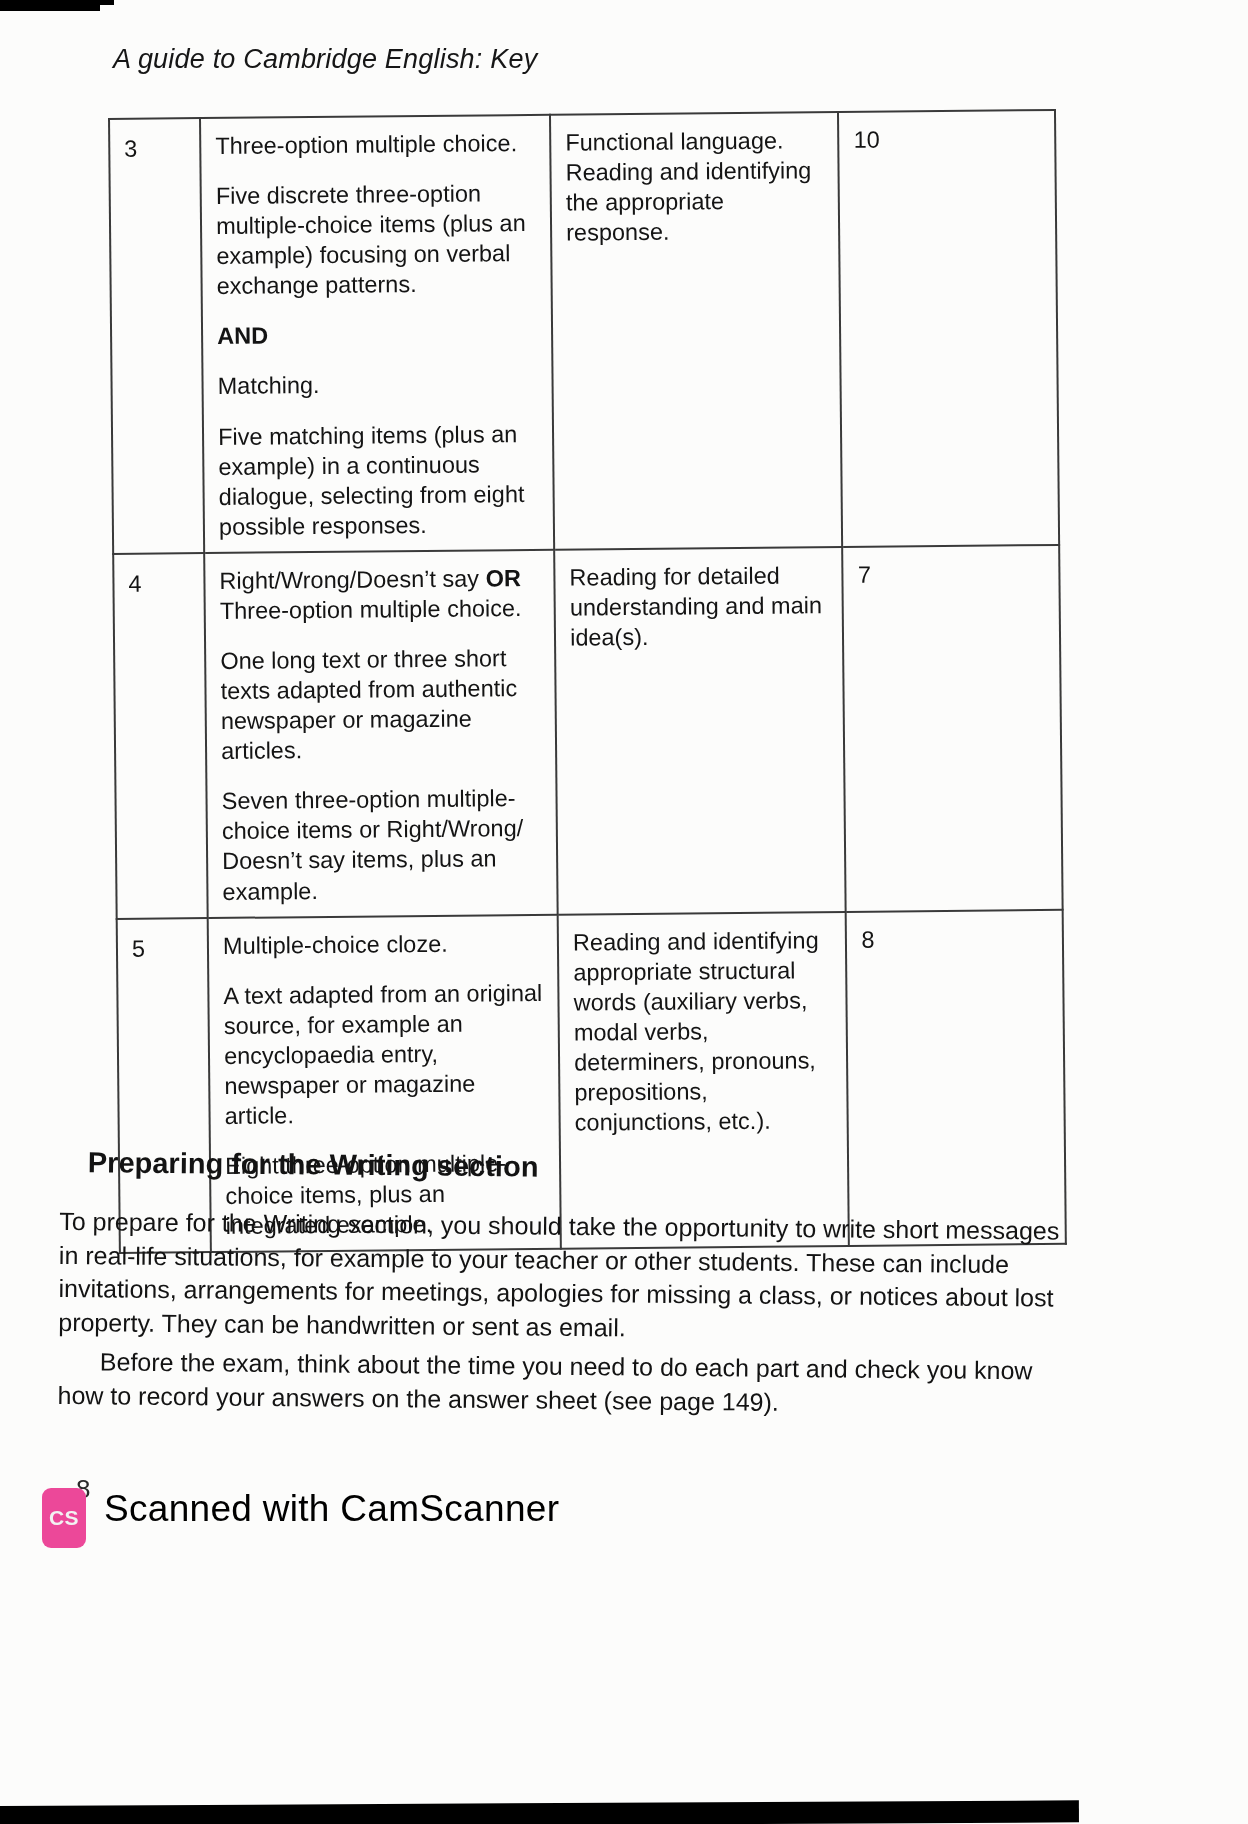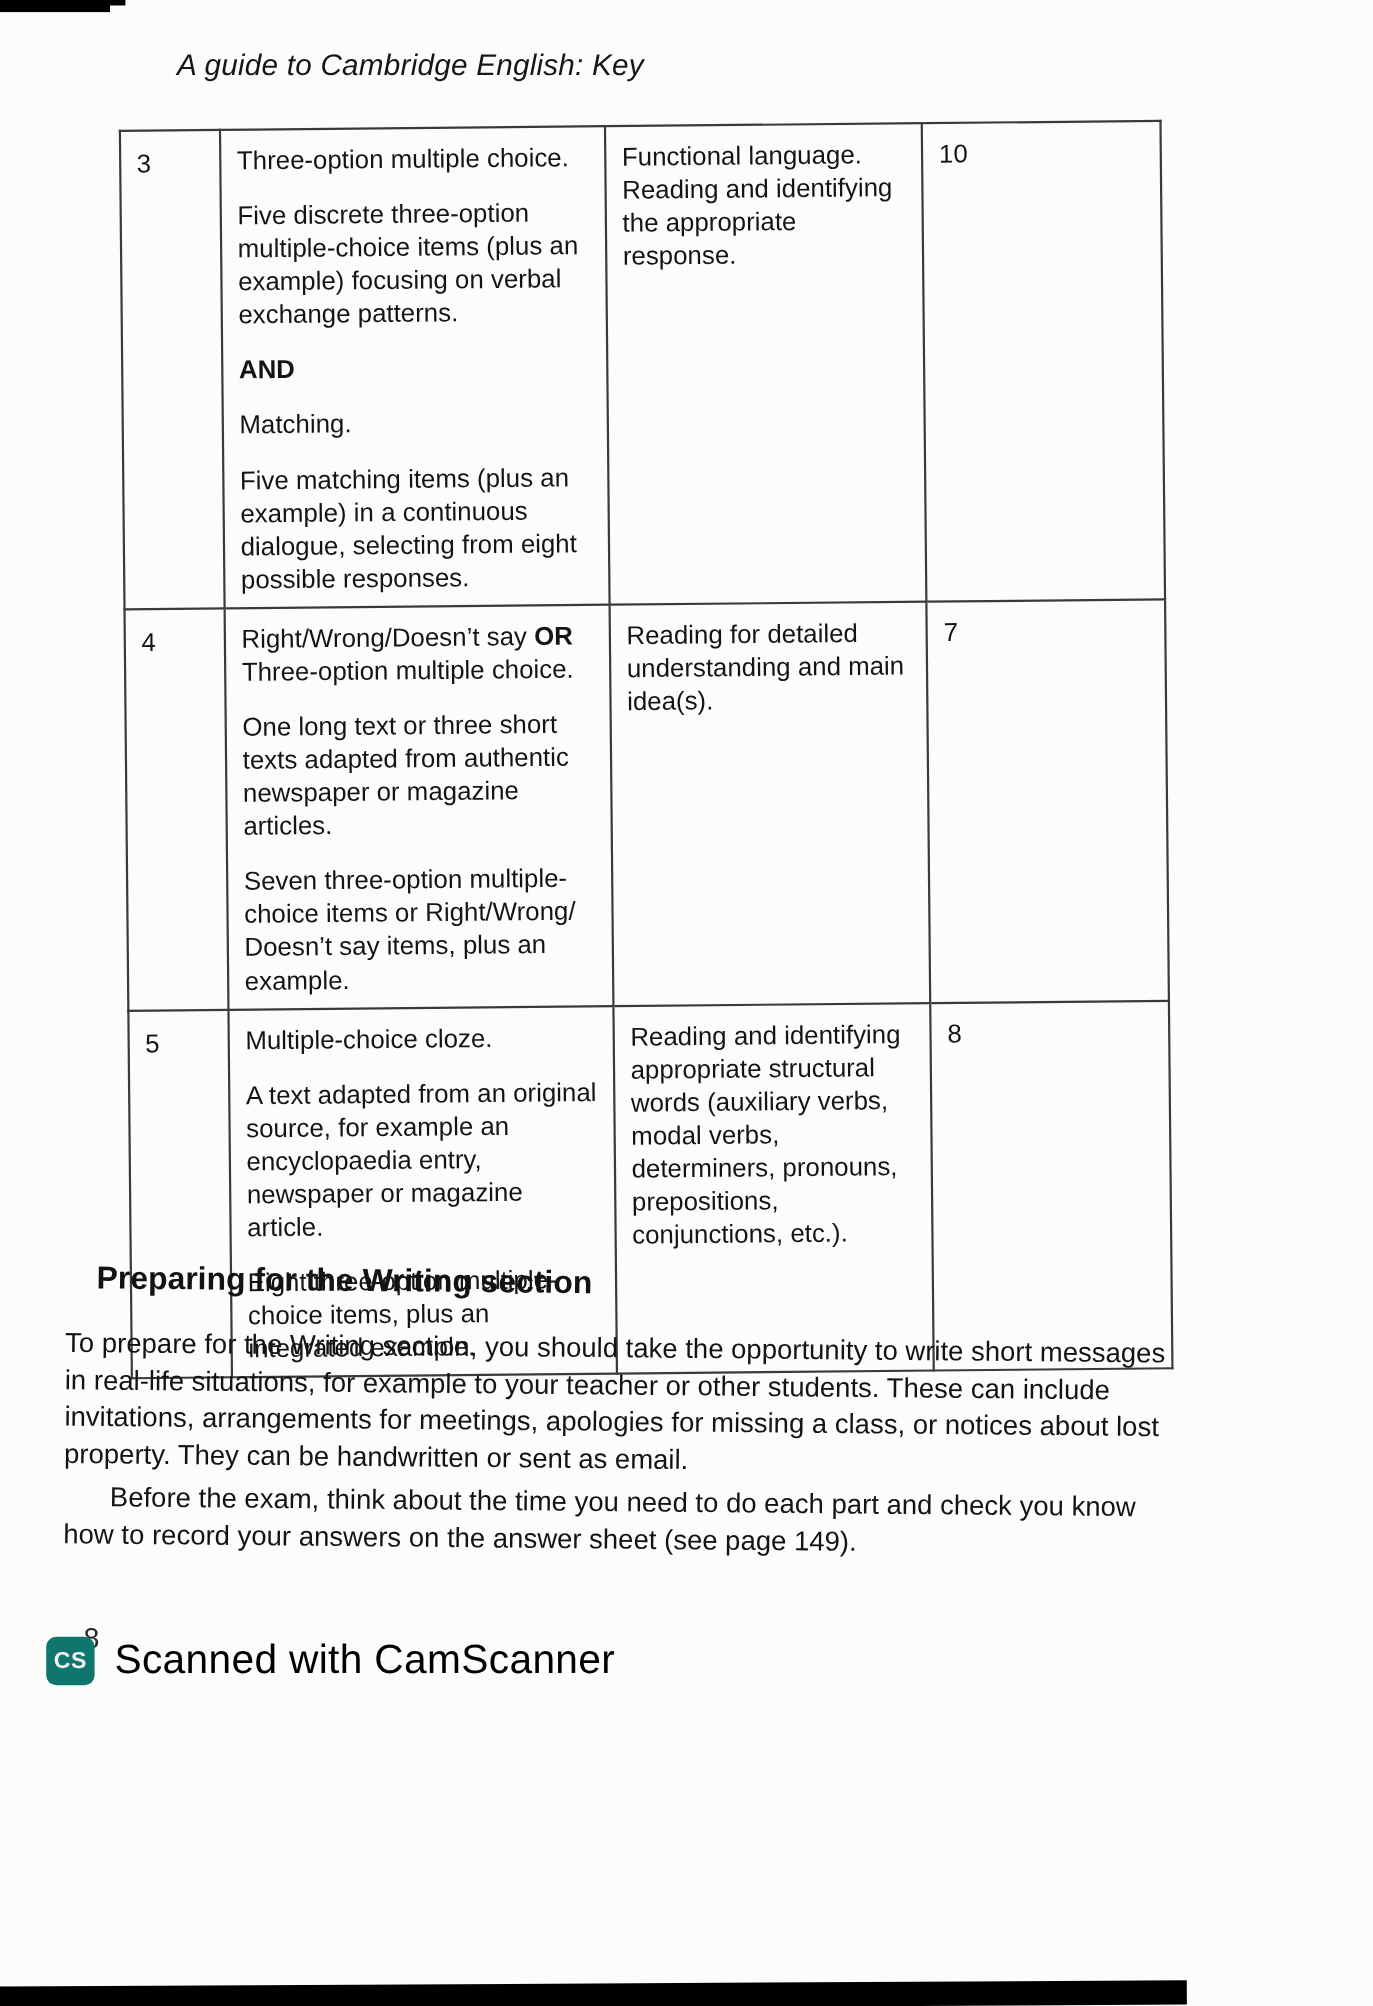--- a/index.html
+++ b/index.html
@@ -38,21 +38,20 @@
     transform-origin: left bottom;
   }
 
   .page-header {
     position: absolute;
     left: 113px; top: 44px;
     font-style: italic;
     font-size: 27px;
     letter-spacing: 0.2px;
     color: #161616;
-    margin-left: 48px;
   }
 
   
   .exam-table {
     position: absolute;
     left: 108px; top: 118px;
     width: 948px;
     border-collapse: collapse;
     transform: rotate(-0.55deg);
     transform-origin: left top;
@@ -103,22 +102,22 @@
   
   .page-number {
     position: absolute;
     left: 76px; top: 1474px;
     font-size: 26px;
     color: #2a2a2a;
   }
   .cs-logo {
     position: absolute;
     left: 42px; top: 1488px;
-    width: 44px; height: 44px;
-    background: #0f766e;
+    width: 44px; height: 60px;
+    background: #ec4899;
     border-radius: 9px;
     color: #f2f2f2;
     font-size: 21px;
     font-weight: bold;
     display: flex;
     align-items: center;
     justify-content: center;
     letter-spacing: 0.5px;
   }
   .cs-watermark {

